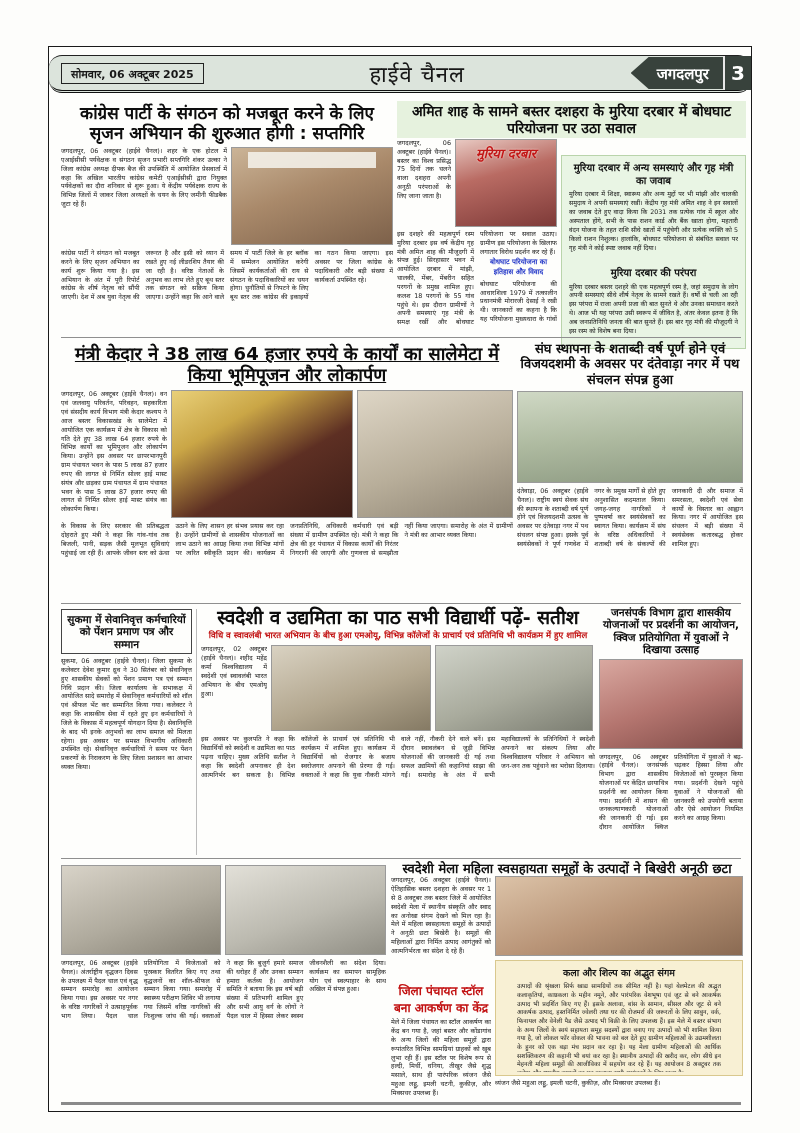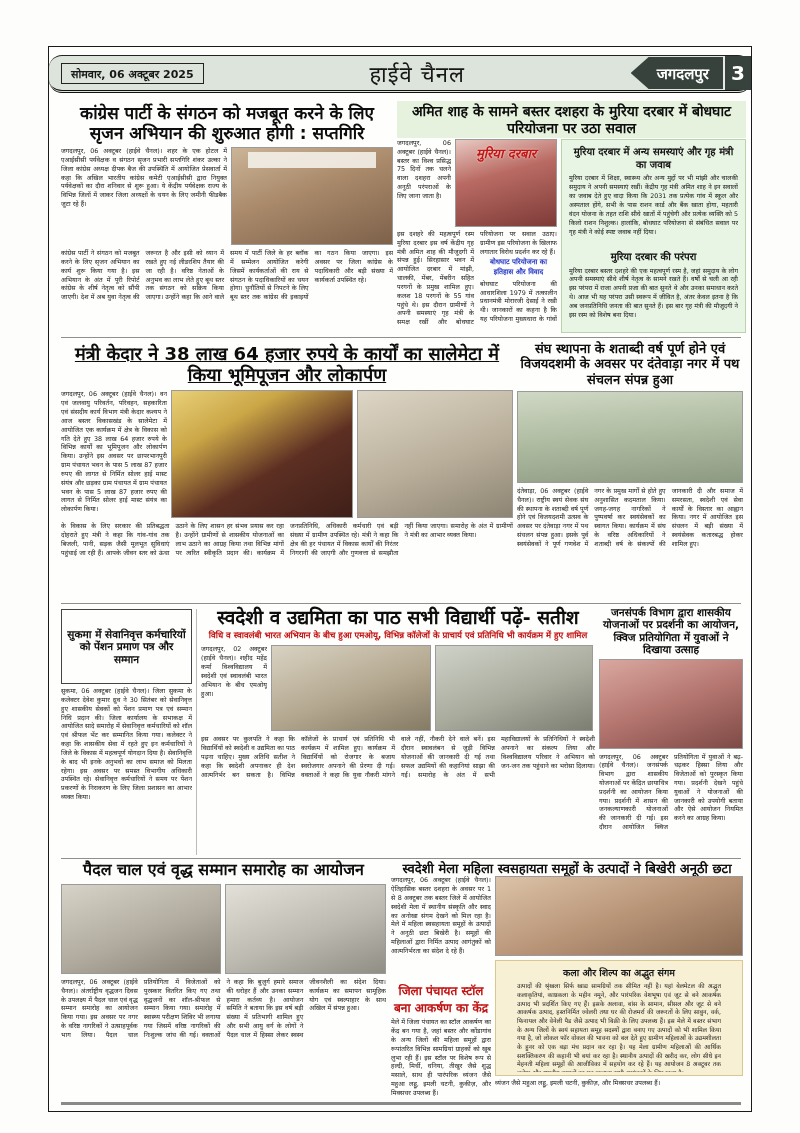--- a/index.html
+++ b/index.html
@@ -57,21 +57,21 @@
   .green-box { background:#e9f5e4; border:1px solid #b9d4ab; padding:6px 7px; }
   .green-box .gb-head { font-size:10px; font-weight:bold; text-align:center; line-height:1.25; margin-bottom:3px; }
   .green-box .gb-text { font-size:6.3px; line-height:1.42; text-align:justify; margin-bottom:5px; }
   .yellow-box { background:#f8f0d4; border:1px solid #d9c88e; padding:5px 21px; }
   .yellow-box .yb-head { font-size:9.5px; font-weight:bold; text-align:center; margin-bottom:3px; }
   .yellow-box .yb-text { font-size:6.2px; line-height:1.4; text-align:justify; overflow:hidden; }
 
   .red-sub { color:#c21212; font-weight:bold; text-align:center; font-size:8.5px; line-height:1.3; }
   .blue-sub { color:#2438c8; font-weight:bold; text-align:center; font-size:7px; margin:2px 0; }
   .red-mini { color:#c21212; font-weight:bold; text-align:center; font-size:12px; margin:2px 0; }
-  .boxed-head { border:1px solid #444; padding:18px 4px; margin-bottom:3px; }
+  .boxed-head { border:1px solid #444; padding:3px 4px; margin-bottom:3px; }
   .footer-rule { position:absolute; left:12px; top:1055px; width:680px; border-top:3px solid #8a8a8a; }
 </style>
 </head>
 <body>
 
 <div class="sheet">
   <div class="frame">
 
     <div class="masthead">
       <div class="date-box">सोमवार, 06 अक्टूबर 2025</div>
@@ -101,21 +101,21 @@
           <div class="muria-label">मुरिया दरबार</div>
         </div>
       </div>
       <div class="body-txt cols-2" style="margin-top:3px; height:100px;">
         <span>इस दशहरे की महत्वपूर्ण रस्म मुरिया दरबार इस वर्ष केंद्रीय गृह मंत्री अमित शाह की मौजूदगी में संपन्न हुई। सिरहासार भवन में आयोजित दरबार में मांझी, चालकी, मेंबर, मेंबरीन सहित परगनों के प्रमुख शामिल हुए। कलश 18 परगनों के 55 गांव पहुंचे थे। इस दौरान ग्रामीणों ने अपनी समस्याएं गृह मंत्री के समक्ष रखीं और बोधघाट परियोजना पर सवाल उठाए। ग्रामीण इस परियोजना के खिलाफ लगातार विरोध प्रदर्शन कर रहे हैं।</span>
         <div class="blue-sub">बोधघाट परियोजना का इतिहास और विवाद</div>
         <span>बोधघाट परियोजना की आधारशिला 1979 में तत्कालीन प्रधानमंत्री मोरारजी देसाई ने रखी थी। जानकारों का कहना है कि यह परियोजना मुख्यधारा के गांवों में सिंचाई की सुविधा बढ़ाएगी और हजारों किसानों को लाभ पहुंचाएगी। हालांकि, प्रभावित ग्रामीण इस परियोजना के डूबान क्षेत्र को लेकर चिंतित हैं और इसका विरोध कर रहे हैं।</span>
       </div>
     </div>
 
-    <div class="art green-box" style="left:512px; top:92px; width:185px; height:194px;">
+    <div class="art green-box" style="left:512px; top:108px; width:185px; height:194px;">
       <div class="gb-head">मुरिया दरबार में अन्य समस्याएं और गृह मंत्री का जवाब</div>
       <div class="gb-text" style="height:72px; overflow:hidden;">मुरिया दरबार में शिक्षा, स्वास्थ्य और अन्य मुद्दों पर भी मांझी और चालकी समुदाय ने अपनी समस्याएं रखीं। केंद्रीय गृह मंत्री अमित शाह ने इन सवालों का जवाब देते हुए वादा किया कि 2031 तक प्रत्येक गांव में स्कूल और अस्पताल होंगे, सभी के पास राशन कार्ड और बैंक खाता होगा, महतारी वंदन योजना के तहत राशि सीधे खातों में पहुंचेगी और प्रत्येक व्यक्ति को 5 किलो राशन निशुल्क। हालांकि, बोधघाट परियोजना से संबंधित सवाल पर गृह मंत्री ने कोई स्पष्ट जवाब नहीं दिया।</div>
       <div class="gb-head">मुरिया दरबार की परंपरा</div>
       <div class="gb-text" style="height:60px; overflow:hidden; margin-bottom:0;">मुरिया दरबार बस्तर दशहरे की एक महत्वपूर्ण रस्म है, जहां समुदाय के लोग अपनी समस्याएं सीधे शीर्ष नेतृत्व के सामने रखते हैं। वर्षों से चली आ रही इस परंपरा में राजा अपनी प्रजा की बात सुनते थे और उनका समाधान करते थे। आज भी यह परंपरा उसी स्वरूप में जीवित है, अंतर केवल इतना है कि अब जनप्रतिनिधि जनता की बात सुनते हैं। इस बार गृह मंत्री की मौजूदगी ने इस रस्म को विशेष बना दिया।</div>
     </div>
 
     <div class="divider" style="top:290px;"></div>
 
     <div class="art" style="left:12px; top:296px; width:452px; height:258px;">
       <div class="hl hl-l">मंत्री केदार ने 38 लाख 64 हजार रुपये के कार्यों का सालेमेटा में किया भूमिपूजन और लोकार्पण</div>
@@ -155,21 +155,20 @@
 
     <div class="art" style="left:550px; top:559px; width:144px; height:250px;">
       <div class="hl hl-s">जनसंपर्क विभाग द्वारा शासकीय योजनाओं पर प्रदर्शनी का आयोजन, क्विज प्रतियोगिता में युवाओं ने दिखाया उत्साह</div>
       <div class="ph ph-expo" style="width:144px; height:90px; margin-top:3px;"></div>
       <div class="body-txt cols-2" style="margin-top:4px; height:106px;">जगदलपुर, 06 अक्टूबर (हाईवे चैनल)। जनसंपर्क विभाग द्वारा शासकीय योजनाओं पर केंद्रित छायाचित्र प्रदर्शनी का आयोजन किया गया। प्रदर्शनी में शासन की जनकल्याणकारी योजनाओं की जानकारी दी गई। इस दौरान आयोजित क्विज प्रतियोगिता में युवाओं ने बढ़-चढ़कर हिस्सा लिया और विजेताओं को पुरस्कृत किया गया। प्रदर्शनी देखने पहुंचे युवाओं ने योजनाओं की जानकारी को उपयोगी बताया और ऐसे आयोजन नियमित करने का आग्रह किया।</div>
     </div>
 
     <div class="divider" style="top:811px;"></div>
 
     <div class="art" style="left:12px; top:814px; width:325px; height:240px;">
-      <div class="hl" style="font-size:16px;">पैदल चाल एवं वृद्ध सम्मान समारोह का आयोजन</div>
       <div class="row" style="margin-top:4px;">
         <div class="ph ph-walk1" style="width:160px; height:90px;"></div>
         <div class="ph ph-walk2" style="width:161px; height:90px;"></div>
       </div>
       <div class="body-txt cols-4" style="margin-top:4px; height:120px;">जगदलपुर, 06 अक्टूबर (हाईवे चैनल)। अंतर्राष्ट्रीय वृद्धजन दिवस के उपलक्ष्य में पैदल चाल एवं वृद्ध सम्मान समारोह का आयोजन किया गया। इस अवसर पर नगर के वरिष्ठ नागरिकों ने उत्साहपूर्वक भाग लिया। पैदल चाल प्रतियोगिता में विजेताओं को पुरस्कार वितरित किए गए तथा वृद्धजनों का शॉल-श्रीफल से सम्मान किया गया। समारोह में स्वास्थ्य परीक्षण शिविर भी लगाया गया जिसमें वरिष्ठ नागरिकों की निःशुल्क जांच की गई। वक्ताओं ने कहा कि बुजुर्ग हमारे समाज की धरोहर हैं और उनका सम्मान हमारा कर्तव्य है। आयोजन समिति ने बताया कि इस वर्ष बड़ी संख्या में प्रतिभागी शामिल हुए और सभी आयु वर्ग के लोगों ने पैदल चाल में हिस्सा लेकर स्वस्थ जीवनशैली का संदेश दिया। कार्यक्रम का समापन सामूहिक योग एवं स्वल्पाहार के साथ अखिल में संपन्न हुआ।</div>
     </div>
 
     <div class="art" style="left:342px; top:814px; width:352px; height:244px;">
       <div class="hl hl-m">स्वदेशी मेला महिला स्वसहायता समूहों के उत्पादों ने बिखेरी अनूठी छटा</div>
       <div class="row" style="margin-top:0;">

